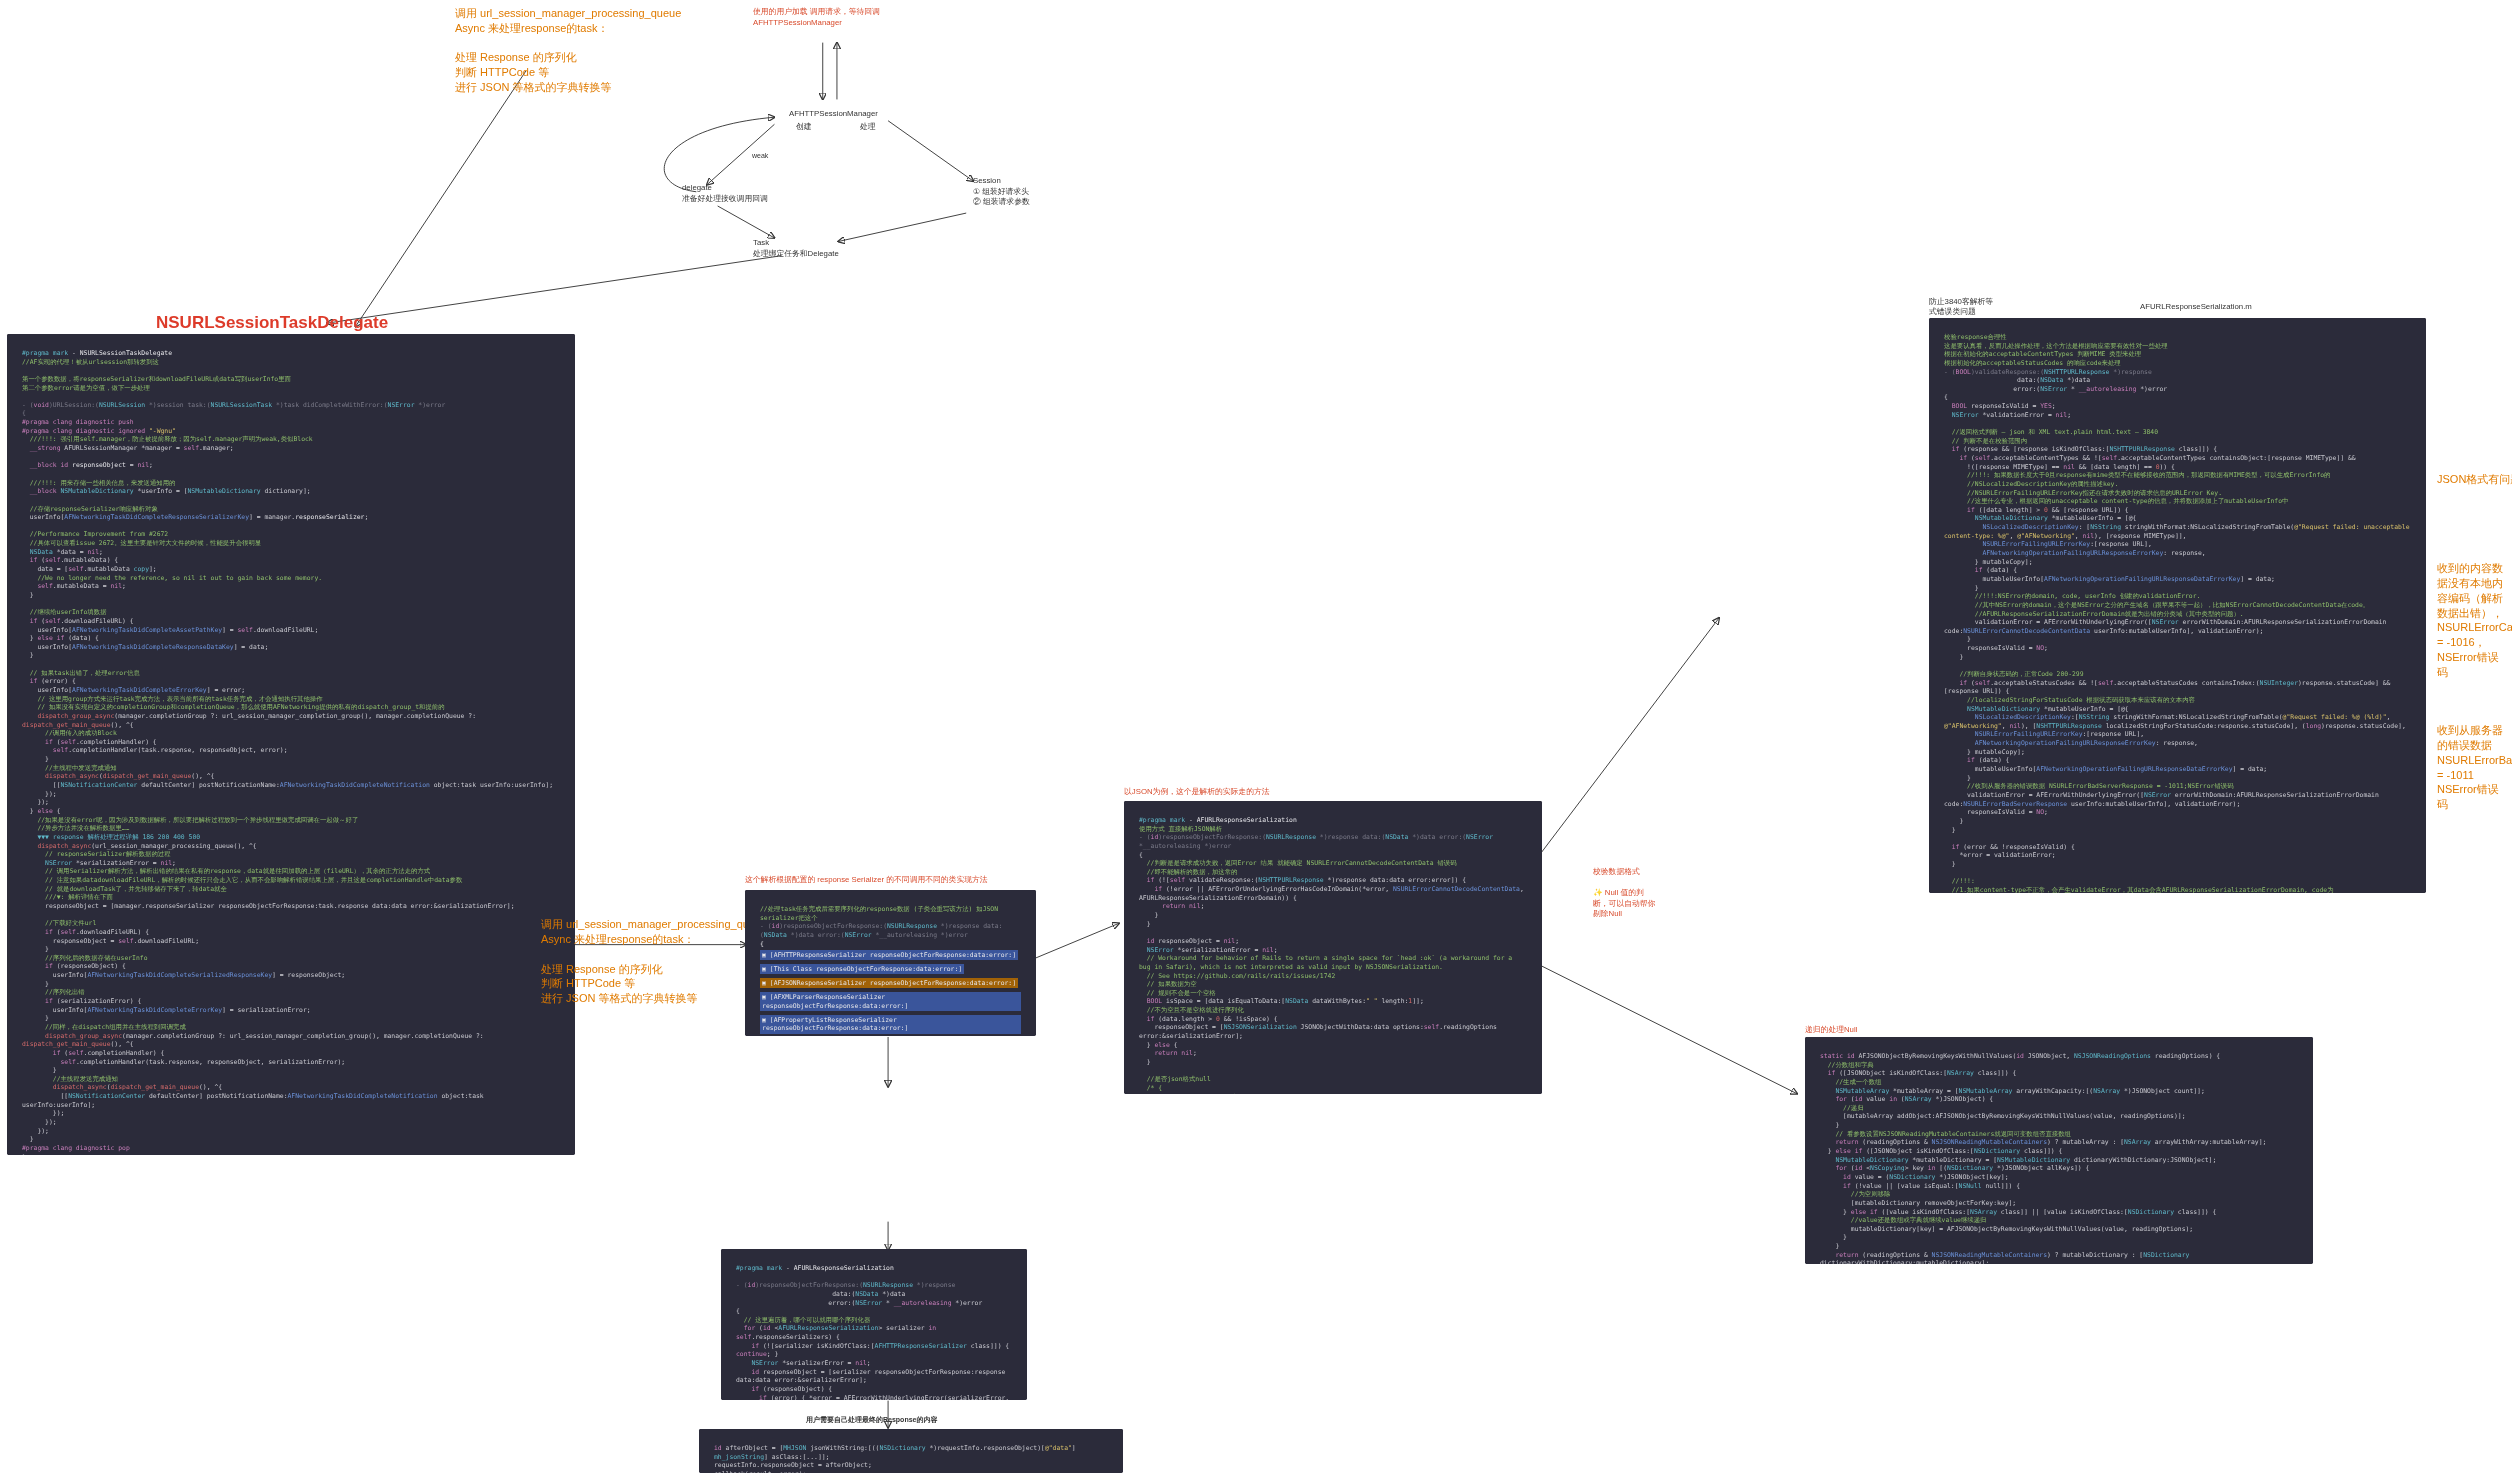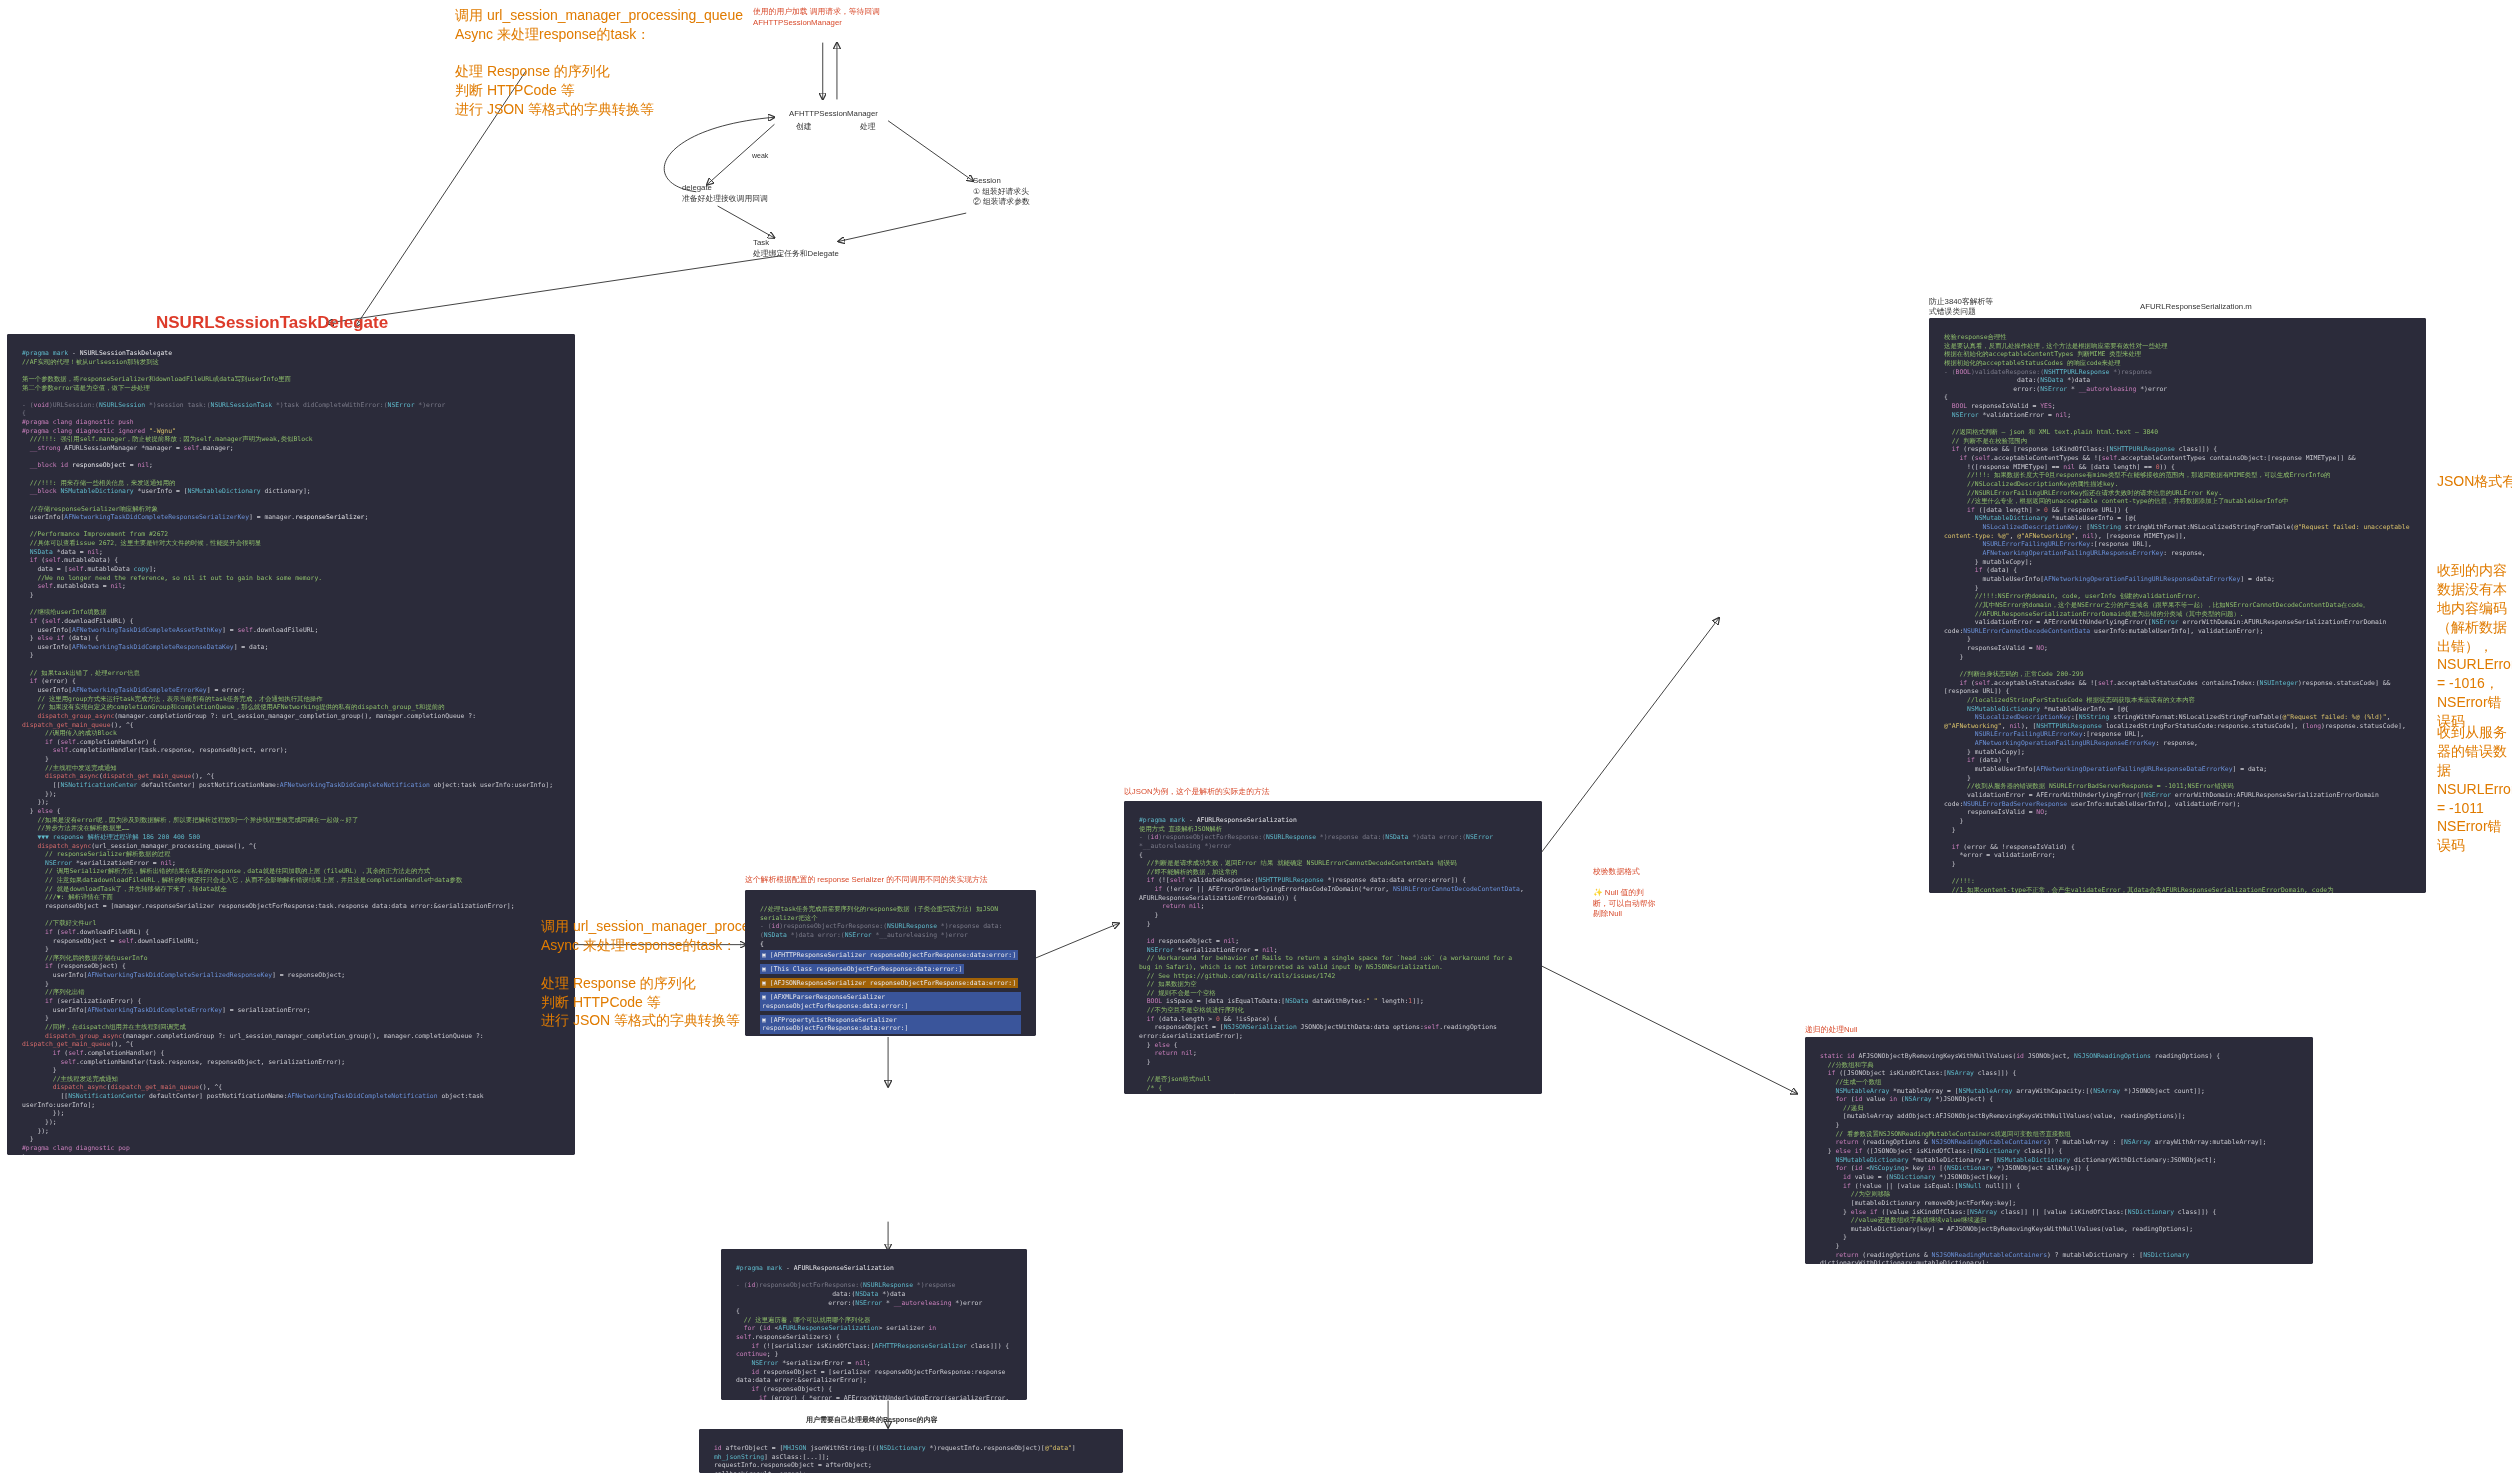--- a/index.html
+++ b/index.html
@@ -1,20 +1,20 @@
 <!DOCTYPE html>
 <html style="font-size:11.4px"><head>
 <meta charset="utf-8">
 <style>
 html,body{margin:0;padding:0;background:#fff;font-family:Helvetica,Arial,sans-serif}
 .canvas{position:relative;width:2512px;height:1483px;background:#fff}
 .box{position:absolute;box-sizing:border-box}
 .label{position:absolute;color:#d84a2b;font-size:7.8px;line-height:1.35;white-space:pre}
 .label-dark{color:#333;font-size:7.8px}
-.label-orange{color:#e07b00;font-size:14px}
+.label-orange{color:#e07b00;font-size:11px}
 .section-title{color:#dd3b2a;font-size:17px;font-weight:600}
 .code{position:absolute;background:#2b2b3a;color:#c9c9d0;font-family:Menlo,Consolas,monospace;font-size:6.4px;line-height:1.35;padding:15px;box-sizing:border-box;overflow:hidden;border-radius:1.4px}
 .code .c-key{color:#c97fbb}
 .code .c-green{color:#8fbf6b}
 .code .c-cyan{color:#5fb8c9}
 .code .c-yellow{color:#d8c06a}
 .code .c-blue{color:#6b91d8}
 .code .c-red{color:#d36a6a}
 .code .c-gray{color:#7a7a88}
 .code .c-white{color:#e6e6ea}

